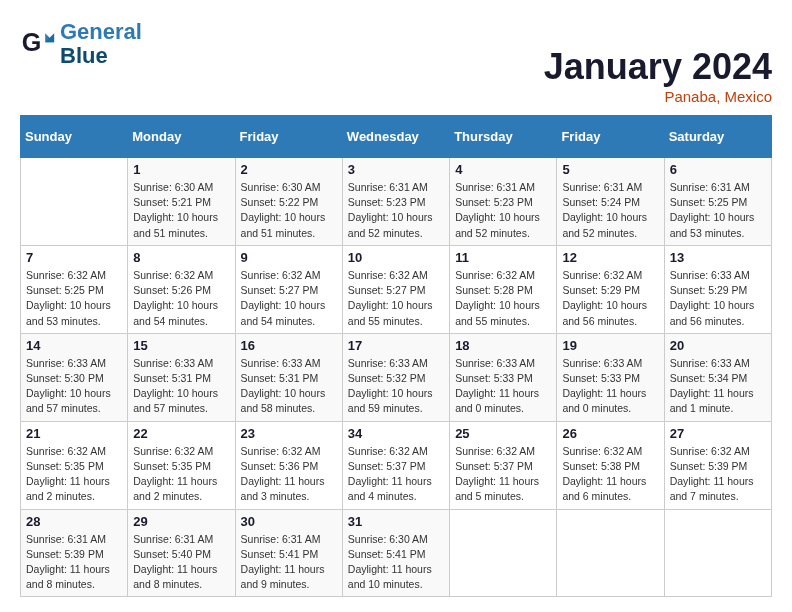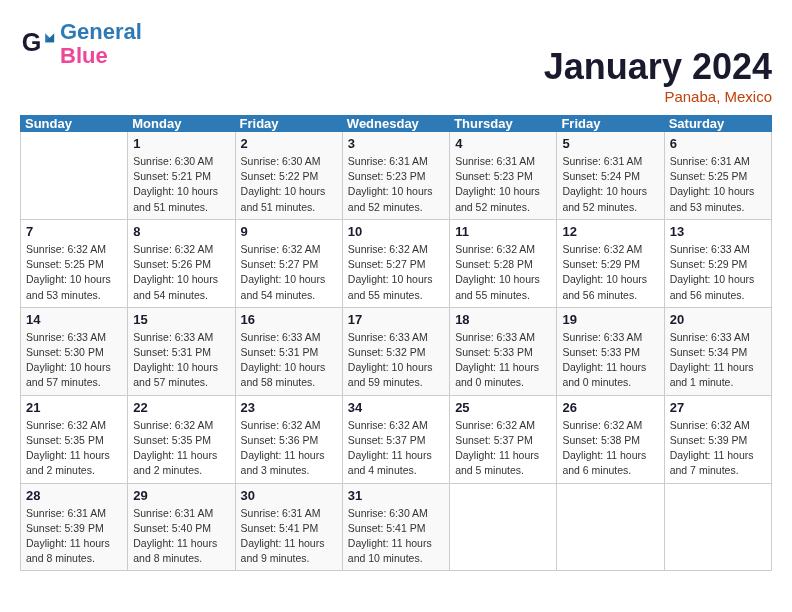--- a/index.html
+++ b/index.html
@@ -48,21 +48,21 @@
       color: #c2410c;
     }
     table {
       width: 100%;
       border-collapse: collapse;
       font-size: 11px;
     }
     thead tr th {
       background-color: #2e7ab6;
       color: #fff;
-      padding: 0 4px;
+      padding: 13px 4px;
       text-align: left;
       font-size: 13px;
       font-weight: bold;
       border: 1px solid #2e7ab6;
     }
     tbody tr td {
       border: 1px solid #ccc;
       vertical-align: top;
       padding: 4px 5px;
       height: 80px;
@@ -93,21 +93,21 @@
 <div class="header">
   <div class="logo">
     <svg class="logo-icon" viewBox="0 0 40 40">
       <text x="2" y="28" font-size="28" font-weight="bold" fill="#1a1a2e" font-family="Arial">G</text>
       <polygon points="28,8 38,18 28,18" fill="#2e7ab6"></polygon>
       <polygon points="28,18 38,18 38,8" fill="#1a6da0"></polygon>
     </svg>
     <div>
       <div class="logo-text">
         <span>General</span><br>
-        <span style="color:#ec4899">Blue</span>
+        <span style="color:#0c4a6e">Blue</span>
       </div>
     </div>
   </div>
   <div class="title-block">
     <div class="calendar-title">January 2024</div>
     <div class="calendar-subtitle">Panaba, Mexico</div>
   </div>
 </div>
 
 <table>

